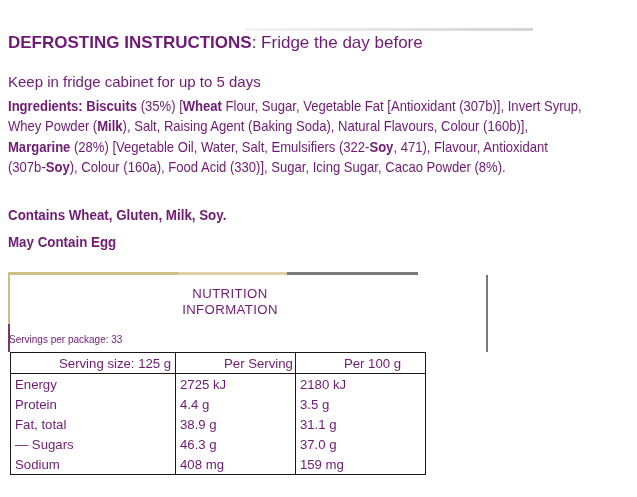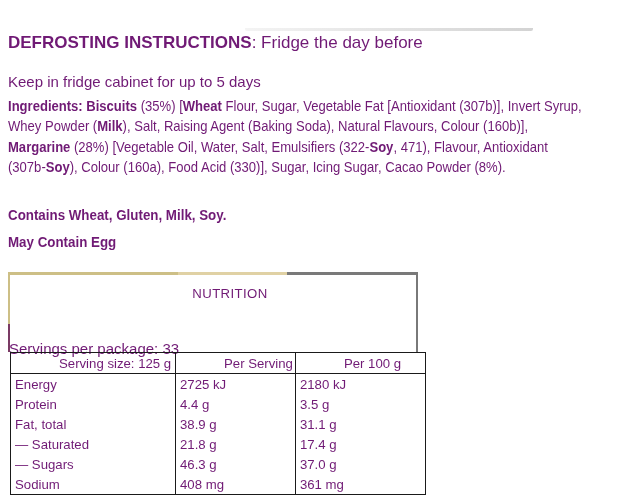--- a/index.html
+++ b/index.html
@@ -24,34 +24,34 @@
   }
 
   .allergen{
     position:absolute;left:8px;font-size:14.5px;font-weight:bold;
     transform:scaleX(0.92);transform-origin:0 0;white-space:nowrap;
   }
   .allergen.contains{top:179px;}
   .allergen.may-contain{top:206px;}
 
   
-  .nut-header{position:absolute;left:8px;top:244px;width:410px;height:80px;}
+  .nut-header{position:absolute;left:8px;top:244px;width:480px;height:80px;}
   .nb{position:absolute;}
   .nb-top-1{left:0;top:0;width:170px;height:3px;background:var(--header_border_tan);}
   .nb-top-2{left:170px;top:0;width:109px;height:3px;background:var(--header_border_tan_light);}
   .nb-top-3{left:279px;top:0;width:131px;height:3px;background:var(--header_border_gray);}
   .nb-left-1{left:0;top:3px;width:2px;height:49px;background:var(--header_border_tan);}
   .nb-left-2{left:0;top:52px;width:2px;height:28px;background:var(--header_border_maroon);}
   .nb-right{right:0;top:3px;width:2px;height:77px;background:var(--header_border_gray);}
 
   .nut-title{
     position:absolute;left:34px;top:14px;width:376px;text-align:center;
     font-size:13.2px;line-height:16px;letter-spacing:0.4px;
   }
-  .servings{position:absolute;left:1px;top:68px;font-size:15px;white-space:nowrap;}
+  .servings{position:absolute;left:1px;top:62px;font-size:10px;white-space:nowrap;}
 
   
   table.nut-table{
     position:absolute;left:10px;top:324px;border-collapse:collapse;table-layout:fixed;
     font-size:13.2px;border:1.5px solid var(--table_border);
   }
   table.nut-table td{
     padding:0 2px 0 4px;height:20px;vertical-align:middle;overflow:hidden;white-space:nowrap;
   }
   table.nut-table tr.hrow td{border-bottom:1.5px solid var(--table_border);padding-left:48px;}
@@ -77,20 +77,21 @@
   <div class="nut-header">
     <div class="nb nb-top-1"></div>
     <div class="nb nb-top-2"></div>
     <div class="nb nb-top-3"></div>
     <div class="nb nb-left-1"></div>
     <div class="nb nb-left-2"></div>
     <div class="nb nb-right"></div>
 
     <div class="nut-title">
       <div>NUTRITION</div>
+      <div>INFORMATION</div>
     </div>
 
     <div class="servings">Servings per package: 33</div>
   </div>
 
   <table class="nut-table">
     <colgroup>
       <col style="width:165px">
       <col style="width:112px">
       <col style="width:130px">
@@ -112,30 +113,25 @@
           <td class="c1">Protein</td>
           <td class="c2">4.4 g</td>
           <td class="c3">3.5 g</td>
         </tr>
         <tr>
           <td class="c1">Fat, total</td>
           <td class="c2">38.9 g</td>
           <td class="c3">31.1 g</td>
         </tr>
         <tr>
-          <td class="c1">— Saturated</td>
-          <td class="c2">21.8 g</td>
-          <td class="c3">17.4 g</td>
-        </tr>
-        <tr>
           <td class="c1">— Sugars</td>
           <td class="c2">46.3 g</td>
           <td class="c3">37.0 g</td>
         </tr>
         <tr>
           <td class="c1">Sodium</td>
           <td class="c2">408 mg</td>
-          <td class="c3">361 mg</td>
+          <td class="c3">159 mg</td>
         </tr>
       </tbody>
   </table>
 
 </div>
 
 </body></html>

